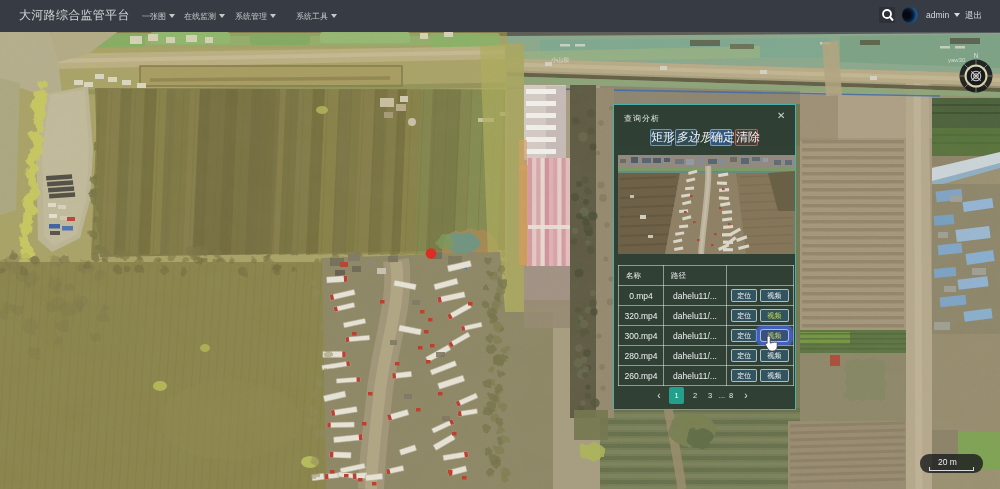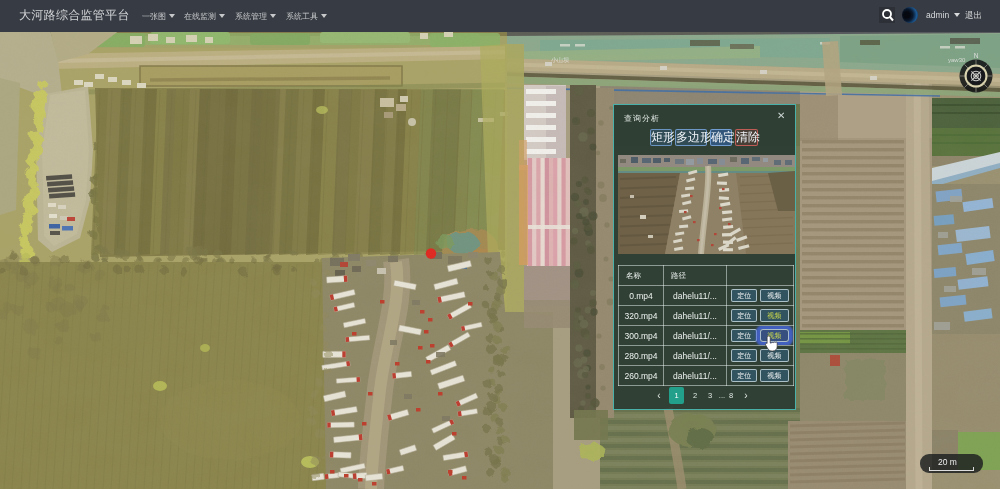--- a/index.html
+++ b/index.html
@@ -25,21 +25,21 @@
   #scalebar .line{position:absolute;left:9px;top:13px;width:45px;height:4px;border-left:1px solid #ddd;border-right:1px solid #ddd;border-bottom:1px solid #ddd;box-sizing:border-box;}
   
   #compass{position:absolute;left:956px;top:48px;z-index:24;}
   
   #panel{position:absolute;left:613px;top:104px;width:183px;height:306px;
      background:rgba(29,47,43,0.78);border:1px solid #49b0aa;box-sizing:border-box;z-index:40;}
   #ptitle{position:absolute;left:10px;top:8px;font-size:8px;color:#e9efed;letter-spacing:1px;}
   #pclose{position:absolute;left:163px;top:5px;font-size:10px;color:#cdd6d4;}
   .pbtn{position:absolute;top:24px;height:17px;line-height:15px;font-size:12px;color:#f0f4f8;text-align:center;box-sizing:border-box;border-radius:2px;white-space:nowrap;}
   #b1{left:36px;width:22px;background:rgba(62,112,180,0.28);border:1px solid rgba(120,165,220,0.8);}
-  #b2{left:61px;width:32px;background:rgba(62,112,180,0.28);border:1px solid rgba(120,165,220,0.85);}
+  #b2{left:61px;width:22px;background:rgba(62,112,180,0.28);border:1px solid rgba(120,165,220,0.85);font-style:italic;}
   #b3{left:96px;width:22px;background:rgba(52,105,180,0.55);border:1px solid rgba(120,165,220,0.9);}
   #b4{left:121px;width:23px;background:rgba(125,62,62,0.32);border:1px solid rgba(205,95,90,0.9);}
   #preview{position:absolute;left:4px;top:50px;width:177px;height:99px;}
   #ptable{position:absolute;left:4px;top:160px;width:175px;border-collapse:collapse;table-layout:fixed;}
   #ptable td{border:1px solid rgba(235,245,245,0.5);height:19px;padding:0;font-size:8.5px;color:#eef3f2;text-align:center;overflow:hidden;white-space:nowrap;}
   #ptable td.hd{text-align:left;padding-left:7px;font-size:7.5px;}
   .rowbtn{display:inline-block;width:26px;height:13px;line-height:12px;font-size:7px;color:#f2f5f5;background:rgba(52,94,118,0.68);border:1px solid rgba(200,218,224,0.8);border-radius:2px;box-sizing:border-box;}
   .ybtn{color:#ccd94c;}
   .wb{width:29px;}
   #glowbtn{box-shadow:0 0 2px 3.5px rgba(72,105,232,0.78);background:rgba(56,84,140,0.85);border-radius:3px;}
@@ -899,21 +899,21 @@
 <text x="948" y="62" font-size="6" fill="#e8e8e8" opacity="0.8" font-family="Liberation Sans">yaw30</text>
 <rect x="0" y="30" width="1000" height="459" fill="#888" filter="url(#mottle)" opacity="0.09"></rect>
 <rect x="0" y="30" width="1000" height="459" fill="#888" filter="url(#noise)" opacity="0.08"></rect>
 </svg>
 </div>
   <div id="topbar">
     <span id="title">大河路综合监管平台</span>
     <span class="menu" style="left:142px;">一张图<span class="car"></span></span>
     <span class="menu" style="left:184px;">在线监测<span class="car"></span></span>
     <span class="menu" style="left:235px;">系统管理<span class="car"></span></span>
-    <span class="menu" style="left:286px;">系统工具<span class="car"></span></span>
+    <span class="menu" style="left:296px;">系统工具<span class="car"></span></span>
     <div id="searchbox">
       <svg width="17" height="16" viewBox="0 0 17 16">
         <circle cx="8" cy="7" r="4" fill="none" stroke="#fff" stroke-width="1.8"></circle>
         <line x1="11" y1="10" x2="14" y2="13.5" stroke="#fff" stroke-width="2"></line>
       </svg>
     </div>
     <div id="avatar"></div>
     <span id="admin">admin</span>
     <span class="car" style="position:absolute;left:951px;top:13px;border-top-color:#d8dadc;"></span>
     <span id="logout">退出</span>

